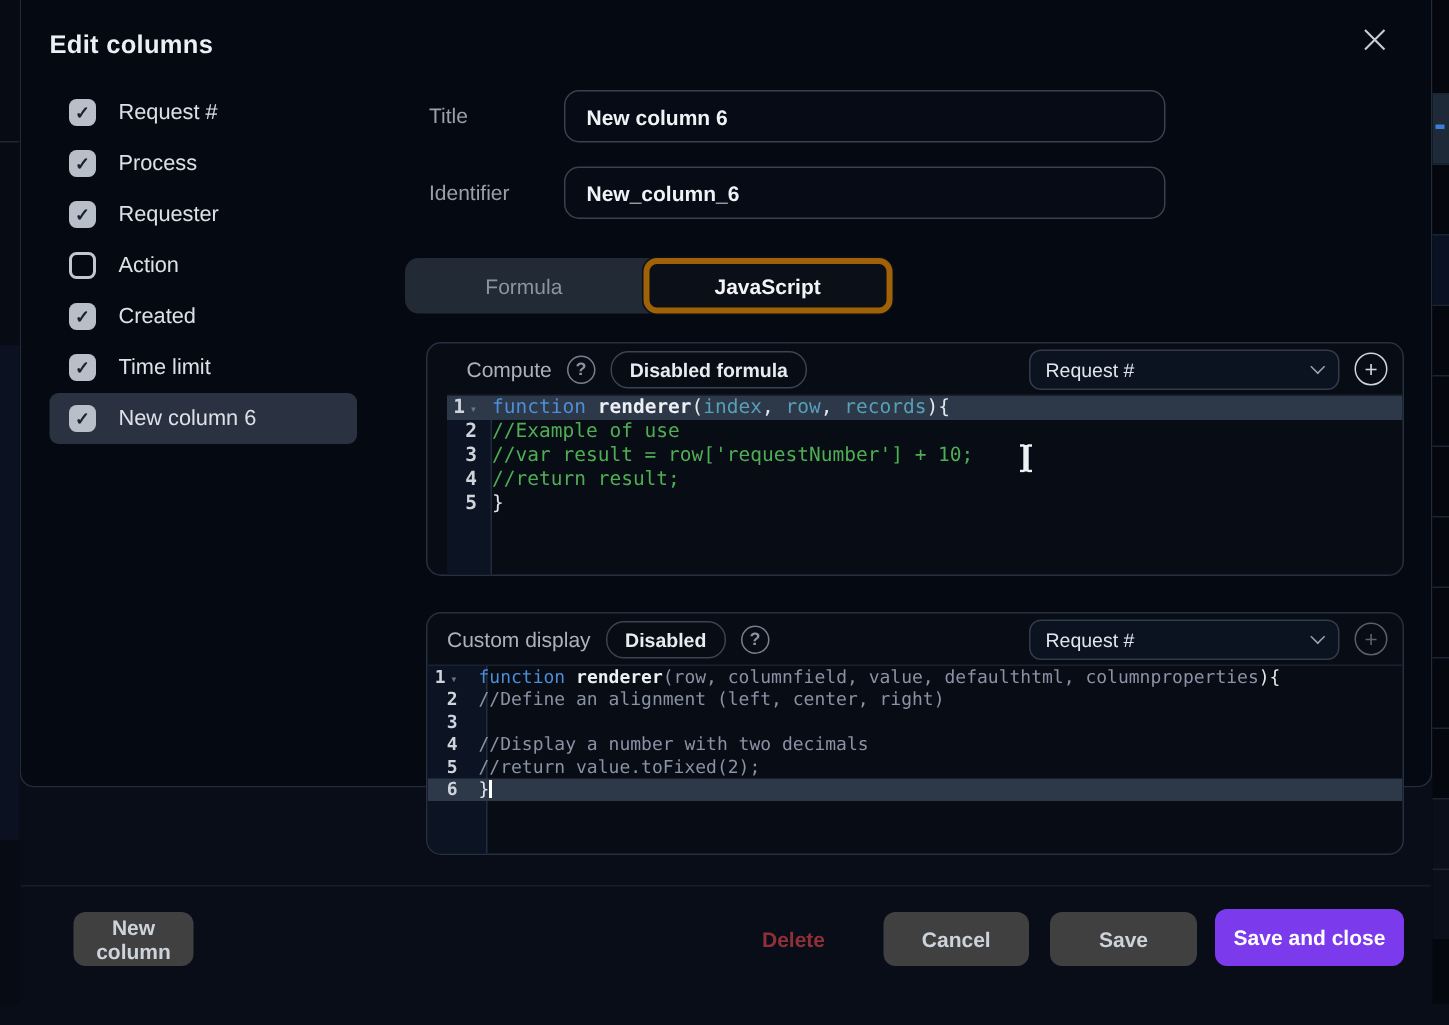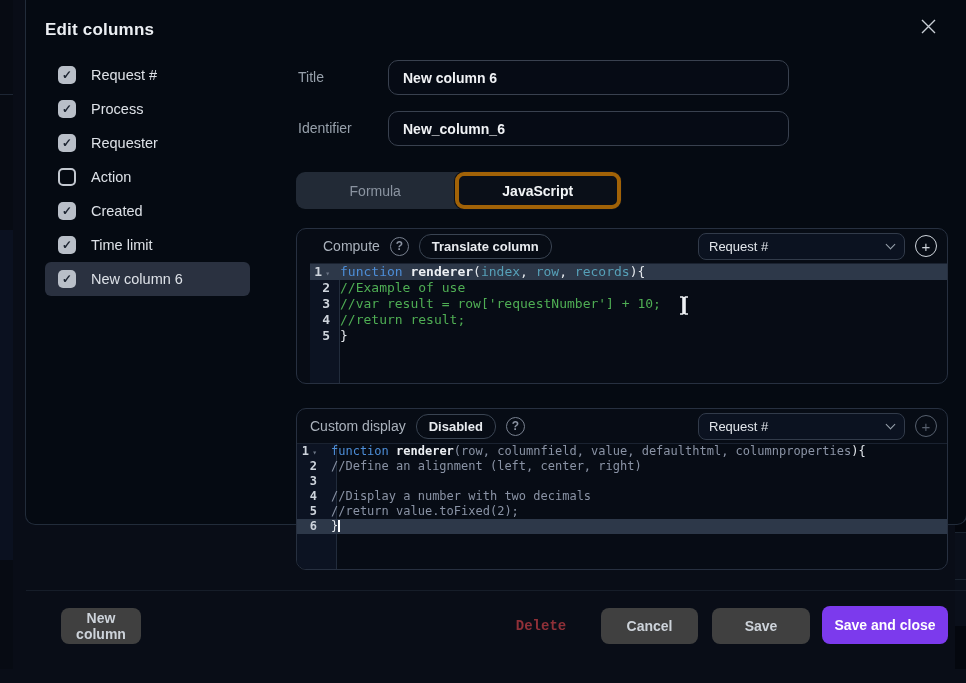--- a/index.html
+++ b/index.html
@@ -24,21 +24,20 @@
   .bg-right .cell.navy { background:#0a1122; }
   .bg-right .cell.lite { background:#0a0f1a; }
   .bg-bottom { position:absolute; left:0; top:669px; width:966px; height:14px; background:#090d17; }
 
   
   .modal {
     position:absolute; left:13px; top:0; width:942px; height:525px;
     background:#050a12;
     border:1px solid #222c3a; border-top:none;
     border-radius:0 0 10px 10px;
-    margin-left:12px;
   }
   .modal-title { position:absolute; left:19px; top:20px; font-size:17px; font-weight:700; color:#eceff3; letter-spacing:.2px; }
   .close-btn { position:absolute; right:26px; top:14px; width:24px; height:24px; cursor:pointer; display:flex; align-items:center; justify-content:center; }
 
   
   .sidebar { position:absolute; left:19px; top:58px; width:205px; }
   .cb-row { display:flex; align-items:center; height:34px; padding-left:13px; border-radius:6px; cursor:pointer; }
   .cb-row.selected { background:#2a3140; }
   .cb { width:18px; height:18px; border-radius:5px; margin-right:15px; flex:0 0 auto;
         display:flex; align-items:center; justify-content:center; }
@@ -49,21 +48,21 @@
   
   .field-label { position:absolute; font-size:14px; color:#97a0ab; }
   .text-input {
     position:absolute; left:362px; width:401px; height:35px;
     background:#060b15; border:1px solid #39414f; border-radius:10px;
     color:#f0f2f5; font-size:14px; font-weight:600; font-family:"Liberation Sans",sans-serif;
     padding:0 14px; outline:none;
   }
 
   
-  .toggle { position:absolute; left:270px; top:172px; width:325px; height:37px;
+  .toggle { position:absolute; left:256px; top:172px; width:325px; height:37px;
             background:#222a36; border-radius:9px; display:flex; }
   .toggle .seg { flex:1; display:flex; align-items:center; justify-content:center;
                  font-size:14px; color:#8b94a1; cursor:pointer; border-radius:9px; }
   .toggle .seg.active { background:#0a0f18; border:4px solid #a16207; color:#f2f4f6; font-weight:600;
                         box-shadow:0 0 0 1px #0a0f18; }
 
   
   .panel { position:absolute; left:270px; width:652px; background:#070c15;
            border:1px solid #273040; border-radius:10px; overflow:hidden; }
   .panel.compute { top:228px; height:156px;padding-left:13px; }
@@ -110,21 +109,21 @@
   .caret { display:inline-block; width:1.5px; height:12px; background:#ffffff; vertical-align:-2px; }
 
   
   .footer-divider { position:absolute; left:0; right:0; top:590px; border-top:1px solid #161d29; }
   .btn { position:absolute; top:608px; height:36px; border:none; border-radius:8px;
          font-family:"Liberation Sans",sans-serif; font-size:14px; font-weight:700; cursor:pointer; }
   .btn.slate { background:#404040; color:#cdd3da; }
   .btn.ghost-red { background:transparent; color:var(--delete); }
   .btn.purple { background:var(--accent); color:#ffffff; }
   .btn-new { left:35px; width:80px; }
-  .btn-delete { left:480px; width:70px;font-family:Liberation Mono, monospace; }
+  .btn-delete { left:480px; width:70px; }
   .btn-cancel { left:575px; width:97px; }
   .btn-save { left:686px; width:98px; }
   .btn-saveclose { left:796px; top:606px; width:126px; height:38px; }
 
   
   .mouse-ibeam { position:absolute; left:678px; top:296px; width:12px; height:19px; pointer-events:none; z-index:50; }
 </style>
 </head>
 <body>
 
@@ -198,21 +197,21 @@
 
   <div class="toggle">
     <div class="seg">Formula</div>
     <div class="seg active">JavaScript</div>
   </div>
 
   <div class="panel compute">
     <div class="panel-head">
       <span class="panel-label">Compute</span>
       <span class="help-icon">?</span>
-      <button class="pill-btn">Translate column</button>
+      <button class="pill-btn">Disabled formula</button>
       <span class="head-spacer"></span>
       <div class="dropdown">
         <span class="val">Request #</span>
         <span class="chevron"></span>
       </div>
       <span class="plus-btn">+</span>
     </div>
     <div class="code" style="height:120px;">
       <div class="gutter-bg"></div>
     <div class="code-line active">

